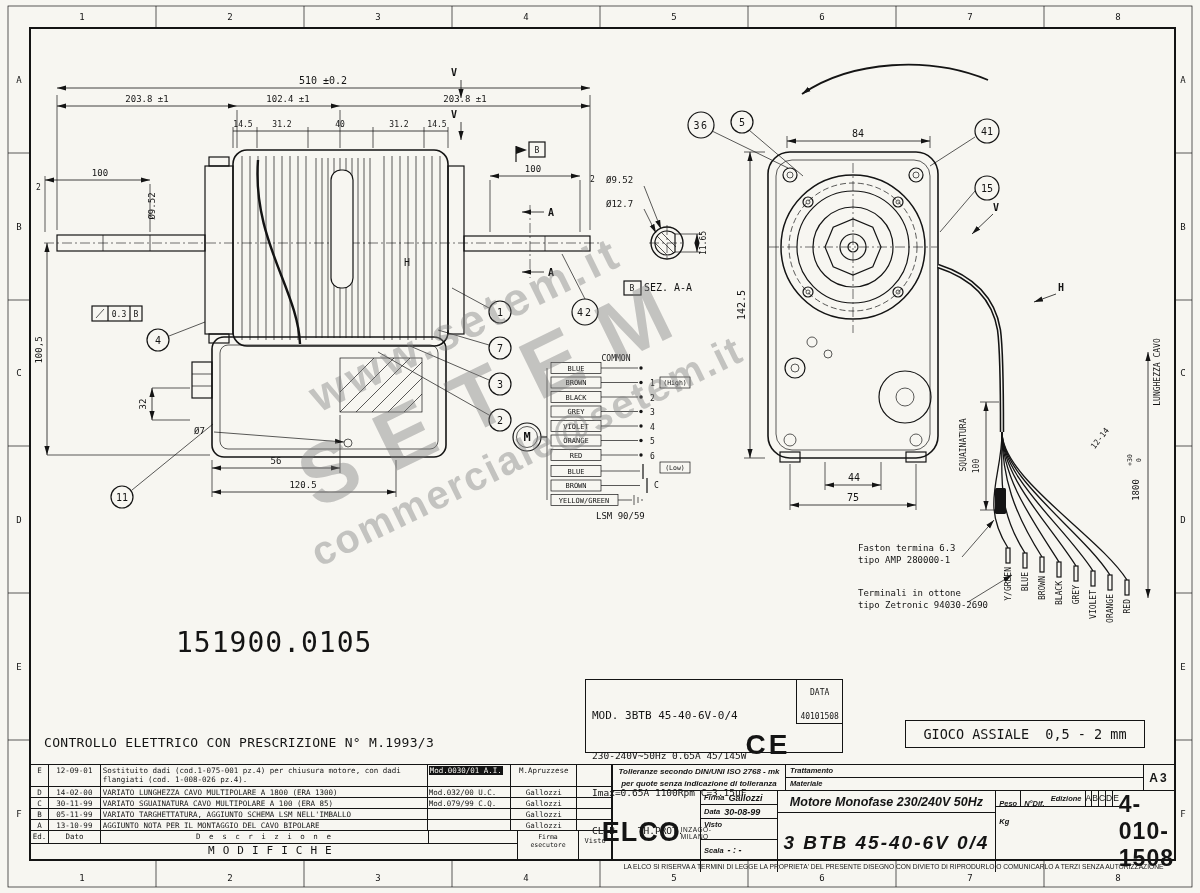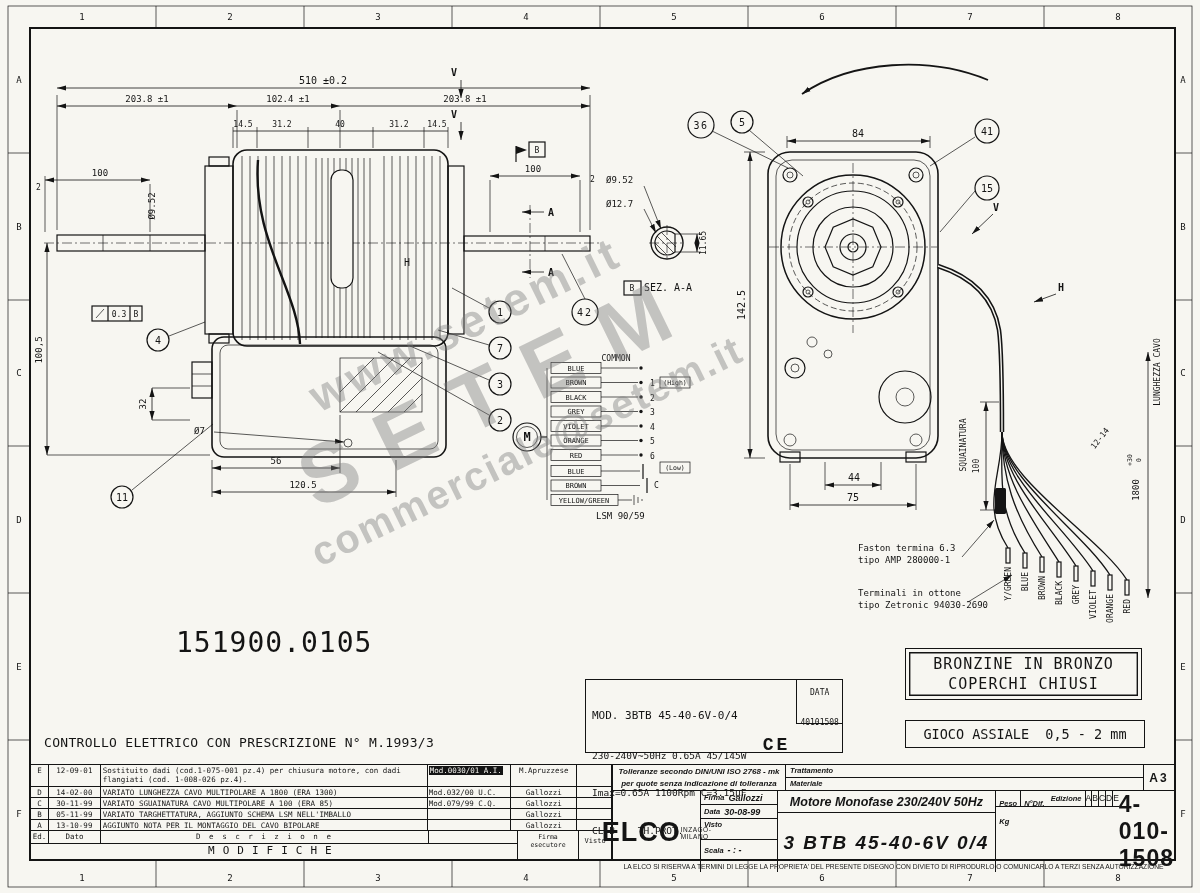--- a/index.html
+++ b/index.html
@@ -16,23 +16,23 @@
   .dim{stroke:#141414;stroke-width:0.8;fill:none}
   .cl{stroke:#141414;stroke-width:0.6;stroke-dasharray:10 3 2 3;fill:none}
   .dash{stroke:#141414;stroke-width:0.7;stroke-dasharray:6 3;fill:none}
   .fw{fill:#f7f6f1}
   .overlay{position:absolute;z-index:2}
   .pn{left:176px;top:626px;font-family:"DejaVu Sans Mono",monospace;font-size:28px;letter-spacing:1px}
   .ctrl{left:44px;top:735px;font-family:"DejaVu Sans Mono",monospace;font-size:13px;letter-spacing:0.3px}
   .specbox{left:585px;top:679px;width:258px;height:74px;border:1.6px solid #141414;display:flex}
   .spec-left{position:relative;width:212px;padding:5px 0 0 6px;font-family:"DejaVu Sans Mono",monospace;font-size:9.5px;line-height:12.5px;white-space:pre}
   .spec-l1{font-size:11px;margin-bottom:2px}
-  .ce{position:absolute;right:6px;bottom:1px;font-size:18px;font-weight:bold;font-family:Liberation Mono, monospace;letter-spacing:3px}
+  .ce{position:absolute;right:6px;bottom:1px;font-size:28px;font-weight:bold;font-family:Liberation Sans, sans-serif;letter-spacing:3px}
   .spec-right{width:46px;border-left:1.6px solid #141414;border-bottom:1.6px solid #141414;font-size:8px;font-family:"DejaVu Sans Mono",monospace;text-align:center;padding-top:8px;height:44px}
-  .spec-data-value{margin-top:21px}
+  .spec-data-value{margin-top:15px}
   .bronzine{left:905px;top:648px;width:237px;height:52px;border:1.4px solid #141414;box-shadow:inset 0 0 0 3px #f7f6f1, inset 0 0 0 4.4px #141414;display:flex;flex-direction:column;justify-content:center;align-items:center;font-family:"DejaVu Sans Mono",monospace;font-size:15px;letter-spacing:1px;line-height:20px}
   .gioco{left:905px;top:720px;width:240px;height:28px;border:1.4px solid #141414;display:flex;align-items:center;justify-content:center;font-family:"DejaVu Sans Mono",monospace;font-size:13.5px;white-space:pre}
   .revtable{left:30px;top:764px;width:582px;height:96px;border:1.6px solid #141414;font-family:"DejaVu Sans Mono",monospace;font-size:7.5px;line-height:9px;z-index:2}
   .rev-row{display:flex;height:11px;border-bottom:1px solid #141414}
   .rev-e{height:22px}
   .c-ed{width:18px;border-right:1px solid #141414;text-align:center;padding-top:1px}
   .c-date{width:52px;border-right:1px solid #141414;text-align:center;padding-top:1px}
   .c-desc{width:328px;border-right:1px solid #141414;padding:1px 2px;overflow:hidden;white-space:nowrap}
   .c-mod{width:84px;border-right:1px solid #141414;padding:1px 1px;overflow:hidden;white-space:nowrap}
   .c-firma{width:66px;border-right:1px solid #141414;text-align:center;padding-top:1px}
@@ -447,24 +447,20 @@
     <div>Imax=0.65A 1100Rpm C=3.15μF</div>
     <div>CL.B    TH.PROT.</div>
     <div class="ce">CE</div>
   </div>
   <div class="spec-right">
     <div>DATA</div>
     <div class="spec-data-value">40101508</div>
   </div>
 </div>
 
-<div class="abs overlay bronzine">
-  <div>BRONZINE IN BRONZO</div>
-  <div>COPERCHI CHIUSI</div>
-</div>
 
 <div class="abs overlay gioco">GIOCO ASSIALE  0,5 - 2 mm</div>
 
 <div class="abs revtable">
   <div class="rev-row rev-e">
     <div class="c-ed">E</div>
     <div class="c-date">12-09-01</div>
     <div class="c-desc">
       <div>Sostituito dadi (cod.1-075-001 pz.4) per chiusura motore, con dadi</div>
       <div>flangiati (cod. 1-008-026 pz.4).</div>

